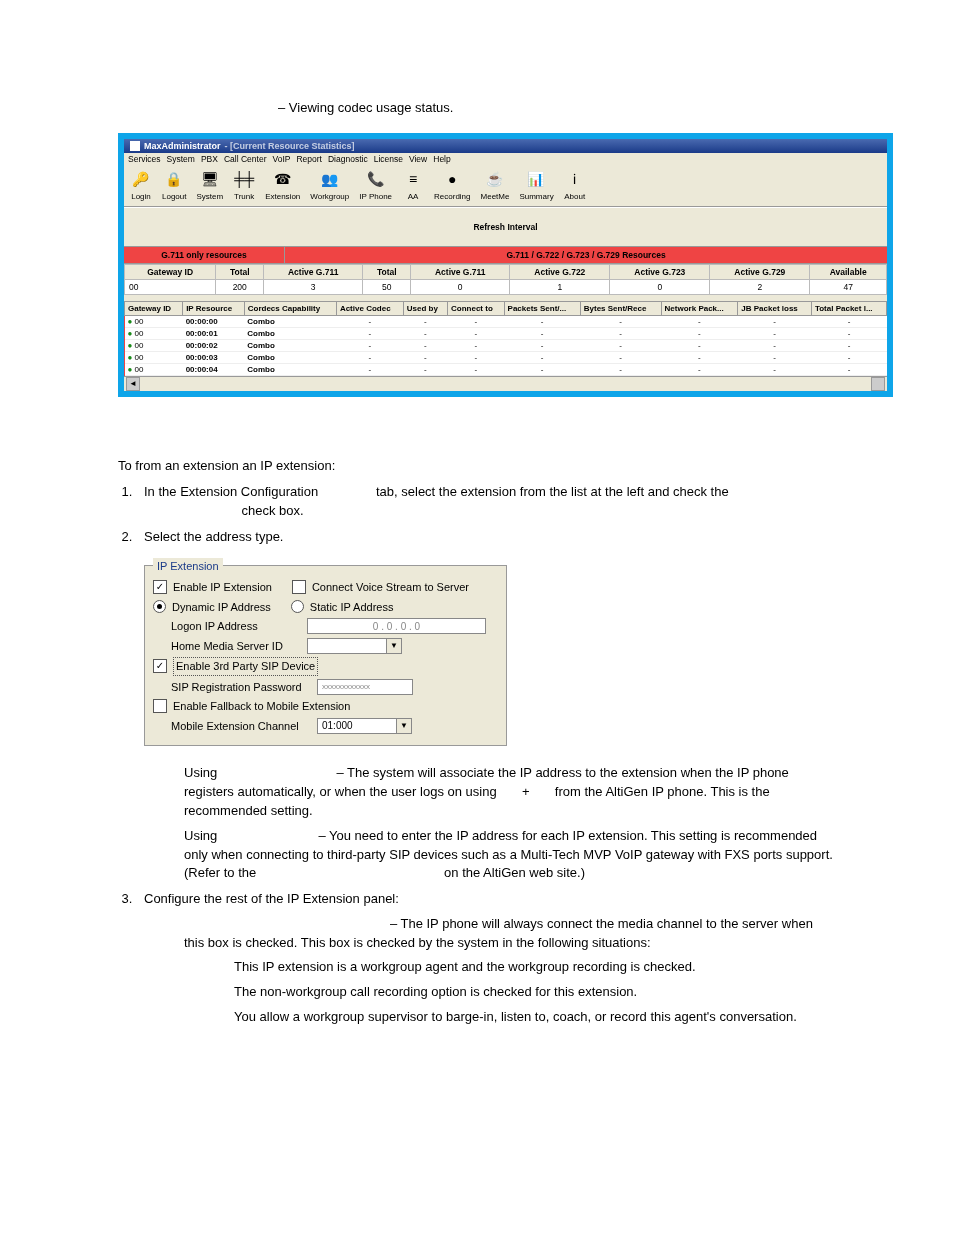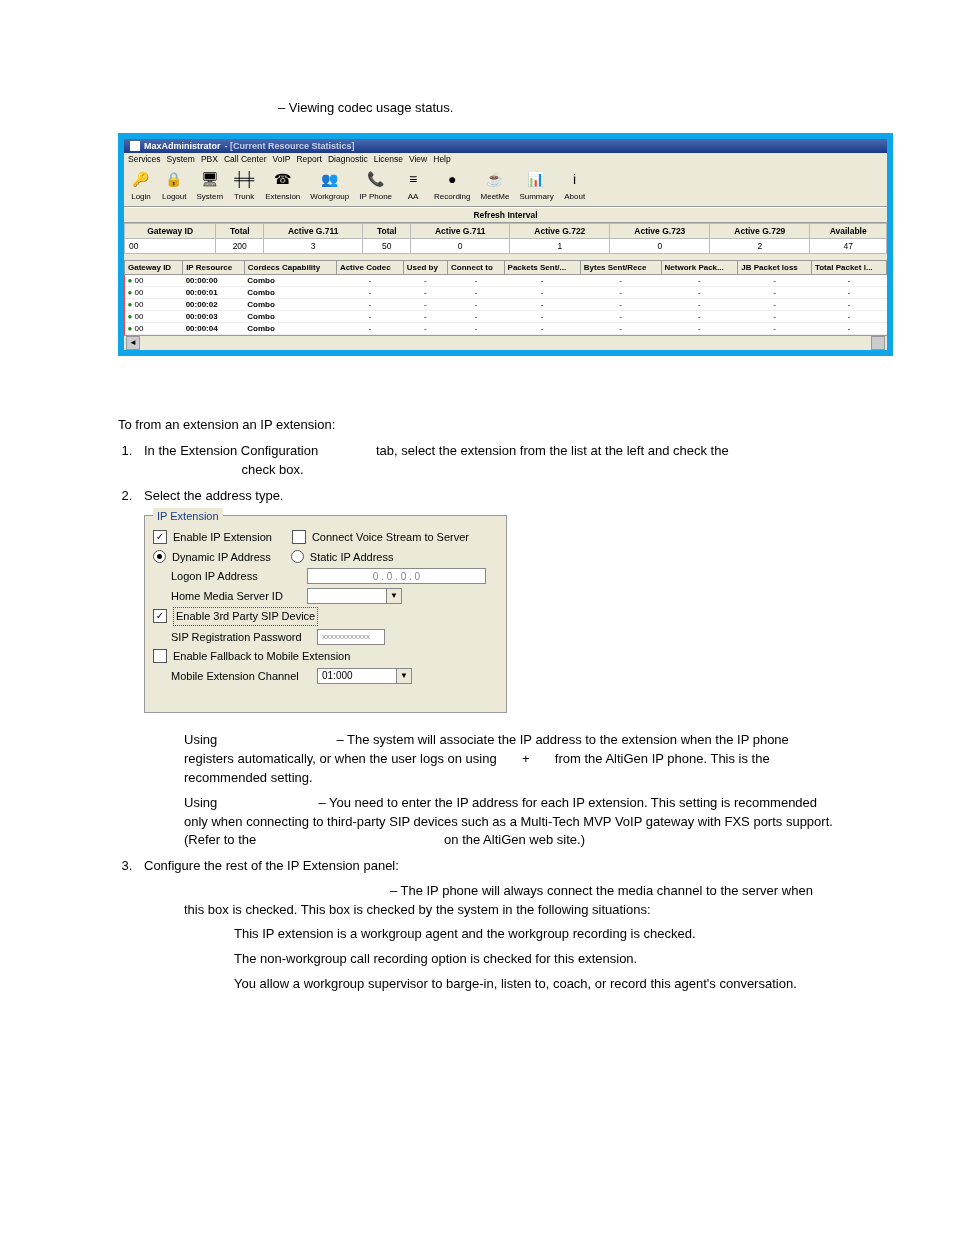--- a/index.html
+++ b/index.html
@@ -6,42 +6,42 @@
 .page{width:954px;min-height:1235px;padding:100px 118px 60px 118px;box-sizing:border-box;position:relative}
 .line1{font-size:13px;margin:0 0 18px 160px}
 .scr{width:763px;border:6px solid #0ea5e9;background:#ef4444;font-family:Tahoma,Arial,sans-serif;font-size:8px;color:#000;margin-bottom:60px}
 .titlebar{background:linear-gradient(#4a6ab0,#1a3a88);color:#fff;padding:2px 6px;font-size:9px;font-weight:bold;display:flex;align-items:center;gap:4px}
 .t-ico{width:10px;height:10px;background:#fff;display:inline-block}
 .menubar{background:#ece9d8;padding:1px 4px;font-size:8.5px;color:#000;display:flex;gap:6px}
 .menubar span{cursor:default}
 .tbar{background:#ece9d8;padding:4px 6px;display:flex;gap:10px;border-bottom:1px solid #999}
 .tbtn{text-align:center;font-size:8px;cursor:pointer;line-height:1.1}
 .tbtn .ico{width:22px;height:22px;margin:0 auto 2px;display:flex;align-items:center;justify-content:center;font-size:14px}
-.refresh-row{background:#ece9d8;text-align:center;font-size:8.5px;font-weight:bold;padding:2px;border-top:1px solid #fff;border-bottom:1px solid #999}
+.refresh-row{background:#ece9d8;text-align:center;font-size:8.5px;font-weight:bold;padding:14px;border-top:1px solid #fff;border-bottom:1px solid #999}
 .midbar{display:flex}
 .mid-left{flex:0 0 160px;border-right:1px solid #999}
 .mid-right{flex:1}
 .midtitle{text-align:center;font-weight:bold;font-size:8.5px;padding:3px;border-bottom:1px solid #999}
 table.g{width:100%;border-collapse:collapse;font-size:8.5px}
 table.g th,table.g td{border:1px solid #bbb;padding:2px 4px;text-align:center;background:#fff}
 table.g th{background:#ece9d8;font-weight:bold}
 .gw-table{width:100%;border-collapse:collapse;font-size:8px}
 .gw-table th{background:#ece9d8;border:1px solid #999;padding:2px 3px;text-align:left;font-weight:bold;white-space:nowrap}
 .gw-table td{padding:1px 3px;background:#fff;border-bottom:1px solid #eee;white-space:nowrap}
 .dot{color:#1a8a1a;font-weight:bold}
 .sbar{height:14px;background:#ece9d8;border-top:1px solid #999;display:flex;align-items:center}
 .sbar .l{width:12px;height:12px;background:#ccc;border:1px solid #999;margin-left:2px;font-size:8px;text-align:center;line-height:12px}
 .sbar .tr{flex:1}
 .sbar .r{width:12px;height:12px;background:#ccc;border:1px solid #999;margin-right:2px}
 .body-txt{font-size:13px;line-height:1.45;margin:6px 0}
 ol.n{margin:6px 0 12px 18px;padding:0;font-size:13px;line-height:1.5}
 ol.n>li{margin-bottom:6px;padding-left:8px}
 .sub{margin-left:40px}
 .sub2{margin-left:90px}
-.ipext{width:345px;border:1px solid #999;background:#ece9d8;font-family:Tahoma,Arial,sans-serif;font-size:11px;margin:10px 0 18px 0;position:relative;padding:10px 8px 25px}
+.ipext{width:345px;border:1px solid #999;background:#ece9d8;font-family:Tahoma,Arial,sans-serif;font-size:11px;margin:19px 0 18px 0;position:relative;padding:10px 8px 8px}
 .ipext .legend{position:absolute;top:-8px;left:8px;background:#ece9d8;padding:0 4px;font-size:11px;color:#1a3a88}
 .row{display:flex;align-items:center;margin:3px 0;gap:6px}
 .cb{width:12px;height:12px;border:1px solid #555;background:#fff;display:flex;align-items:center;justify-content:center;font-size:10px;line-height:1}
 .rb{width:11px;height:11px;border:1px solid #555;border-radius:50%;background:#fff;display:flex;align-items:center;justify-content:center}
 .rb .d{width:5px;height:5px;background:#000;border-radius:50%}
 .fld{background:#fff;border:1px solid #888;height:16px;padding:1px 4px;box-sizing:border-box;color:#888;font-size:10px;display:flex;align-items:center}
 .dd{display:flex}
 .dd .arr{width:14px;border:1px solid #888;border-left:none;background:#ece9d8;display:flex;align-items:center;justify-content:center;font-size:8px}
 .dotted{border:1px dotted #555;padding:0 2px}
 </style>
@@ -114,20 +114,28 @@
         <div class="tbtn">
           <div class="ico">📊</div>
           <div>Summary</div>
         </div>
         <div class="tbtn">
           <div class="ico">ℹ</div>
           <div>About</div>
         </div>
       </div>
   <div class="refresh-row">Refresh Interval</div>
+  <div class="midbar">
+    <div class="mid-left">
+      <div class="midtitle">G.711 only resources</div>
+    </div>
+    <div class="mid-right">
+      <div class="midtitle">G.711 / G.722 / G.723 / G.729 Resources</div>
+    </div>
+  </div>
   <table class="g">
     <tbody>
           <tr>
       <th rowspan="1">Gateway ID</th>
       <th>Total</th>
       <th>Active G.711</th>
       <th>Total</th>
       <th>Active G.711</th>
       <th>Active G.722</th>
       <th>Active G.723</th>
@@ -276,21 +284,21 @@
               <span class="fld" style="width:80px"></span>
               <span class="arr">▼</span>
             </span>
       </div>
       <div class="row">
         <span class="cb">✓</span>
         <span class="dotted">Enable 3rd Party SIP Device</span>
       </div>
       <div class="row" style="margin-left:18px">
         <span style="width:140px">SIP Registration Password</span>
-        <span class="fld" style="width:68px;font-size:8px">xxxxxxxxxxxx</span>
+        <span class="fld" style="width:96px;font-size:8px">xxxxxxxxxxxx</span>
       </div>
       <div class="row">
         <span class="cb"></span>
         <span>Enable Fallback to Mobile Extension</span>
       </div>
       <div class="row" style="margin-left:18px">
         <span style="width:140px">Mobile Extension Channel</span>
         <span class="dd">
               <span class="fld" style="width:80px;color:#000">01:000</span>
               <span class="arr">▼</span>

